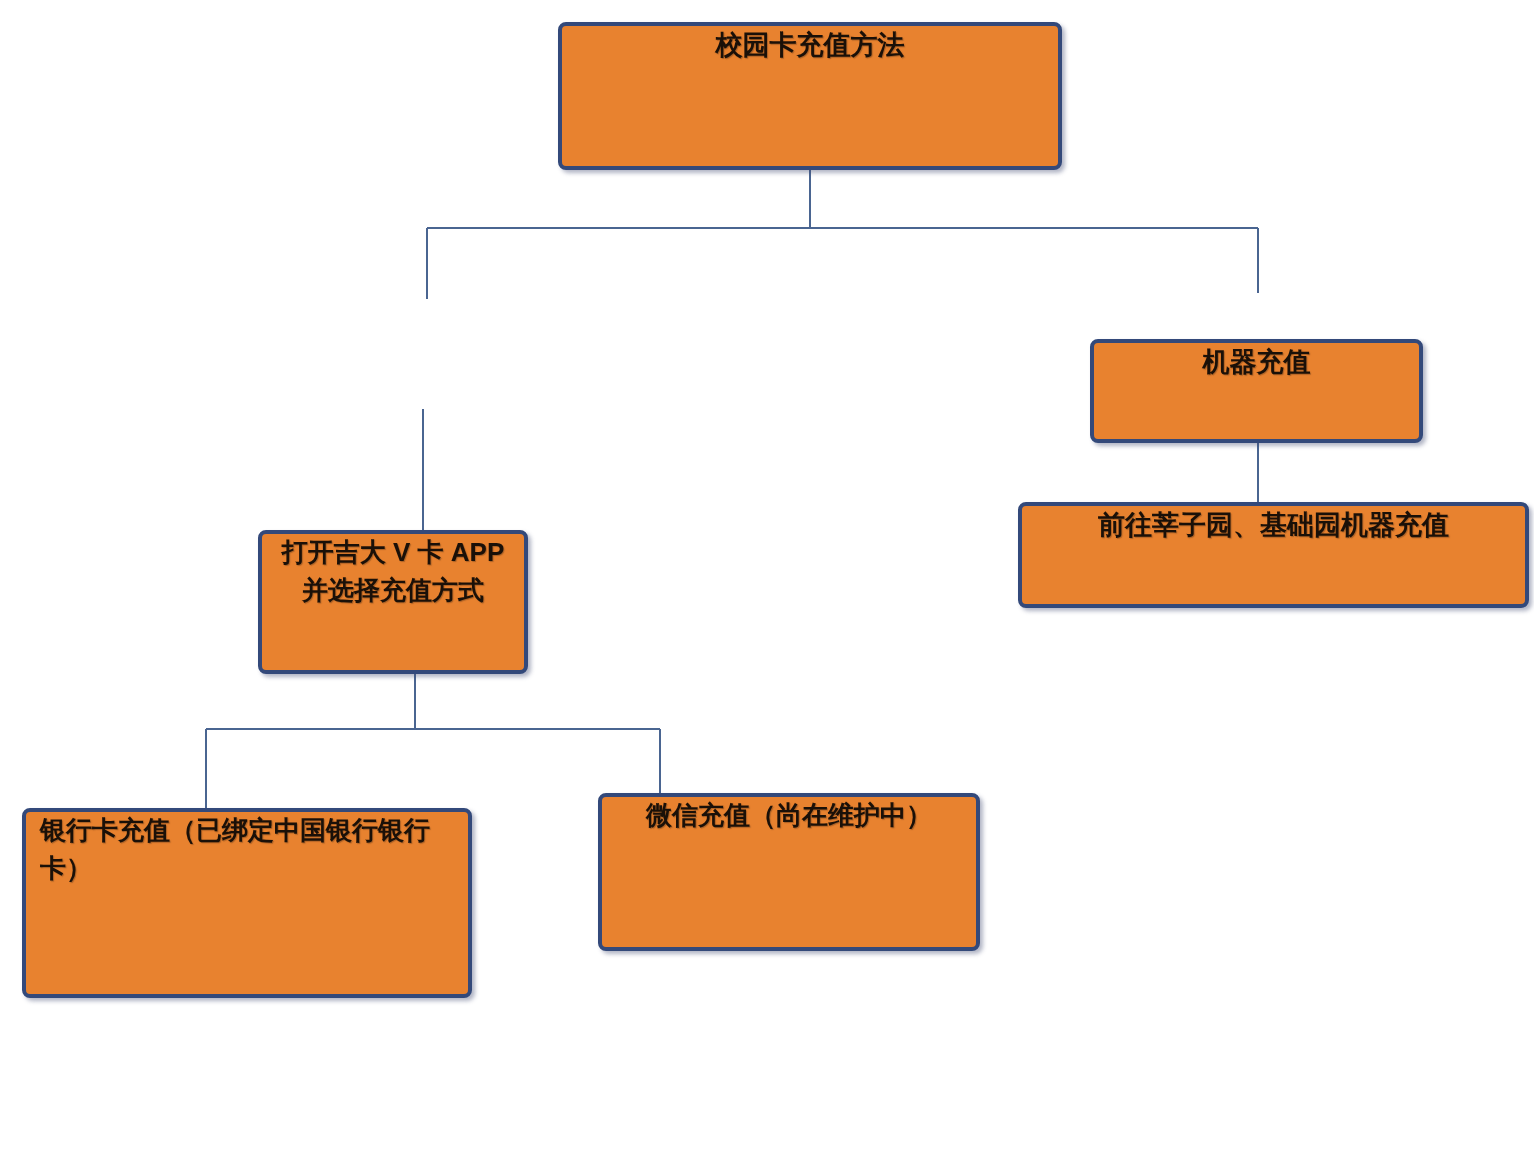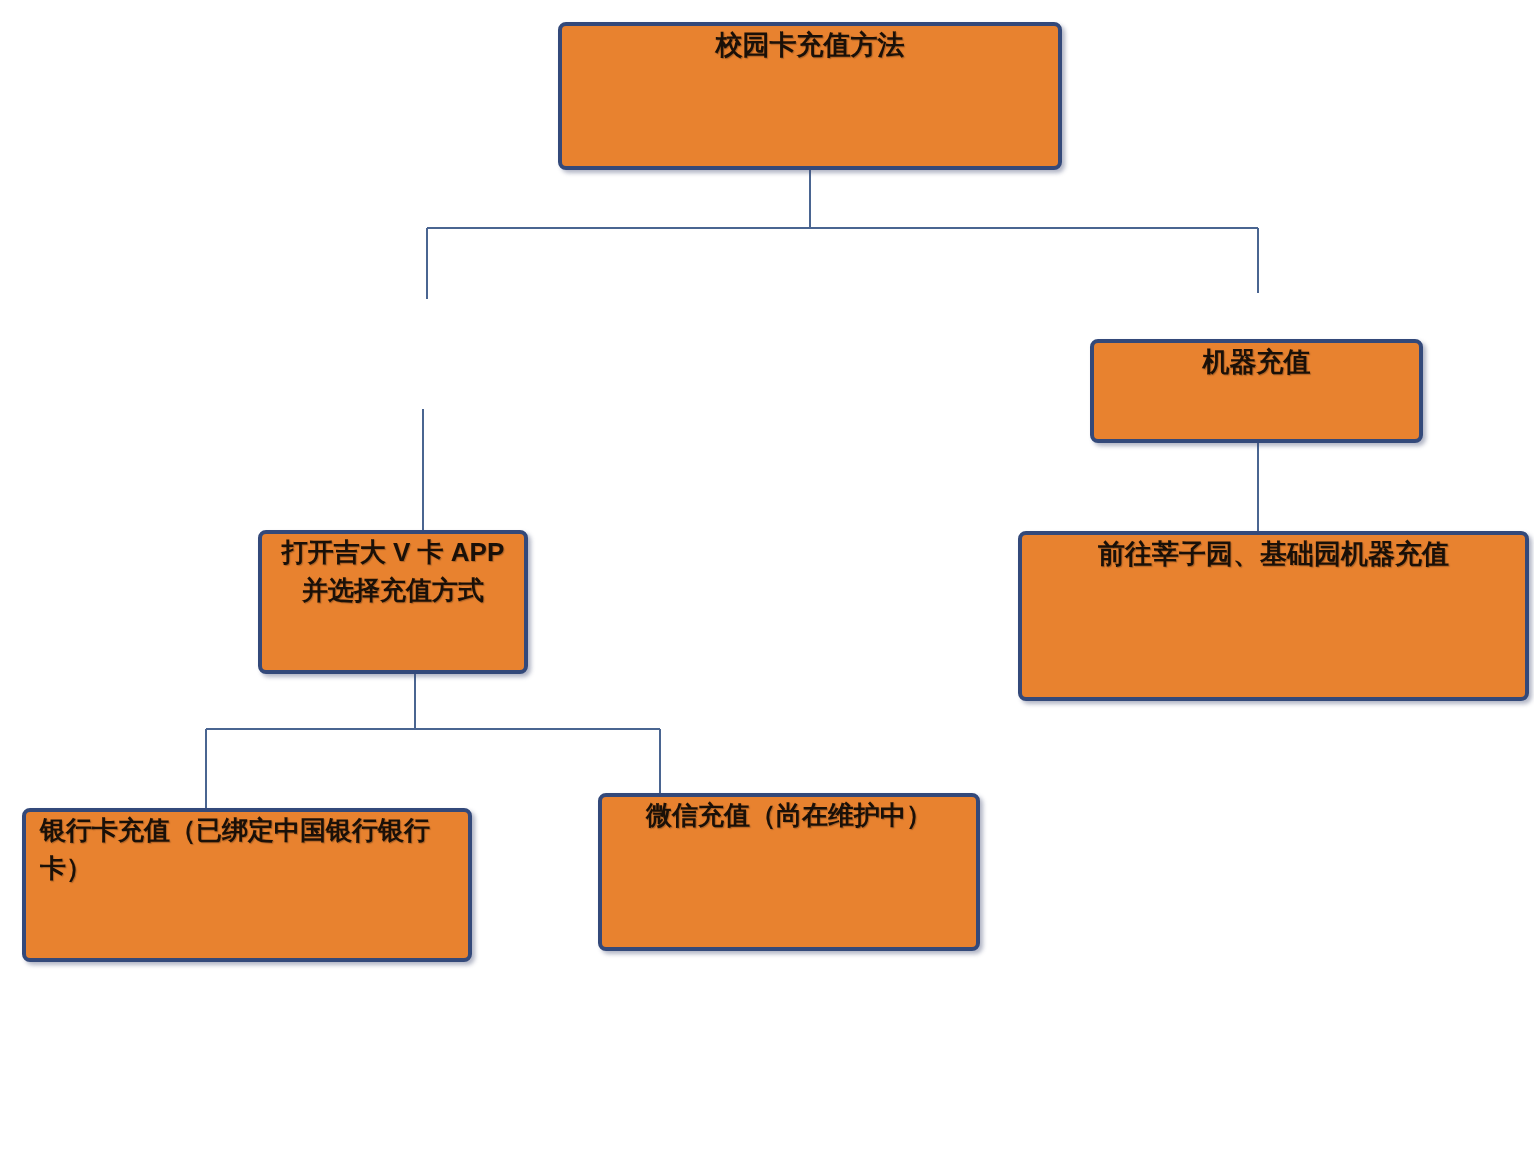--- a/index.html
+++ b/index.html
@@ -57,24 +57,24 @@
 
   #node-online        { left: 260px;  top: 299px; width: 304px; height: 110px; }
   #node-online .label { font-size: 27px; }
 
   #node-machine        { left: 1090px; top: 293px; width: 333px; height: 104px; margin-top: 46px; }
   #node-machine .label { font-size: 27px; }
 
   #node-app           { left: 258px;  top: 530px; width: 270px; height: 144px; }
   #node-app .label    { font-size: 26px; }
 
-  #node-goto          { left: 1018px; top: 531px; width: 511px; height: 170px; }
+  #node-goto          { left: 1018px; top: 502px; width: 511px; height: 106px; }
   #node-goto .label   { font-size: 27px; }
 
-  #node-bank          { left: 22px;   top: 808px; width: 450px; height: 154px; }
+  #node-bank          { left: 22px;   top: 808px; width: 450px; height: 190px; }
   #node-bank .label   { font-size: 26px; }
 
   #node-wechat        { left: 598px;  top: 793px; width: 382px; height: 158px; }
   #node-wechat .label { font-size: 26px; }
 </style>
 </head>
 <body>
 
 <div id="canvas">
 

